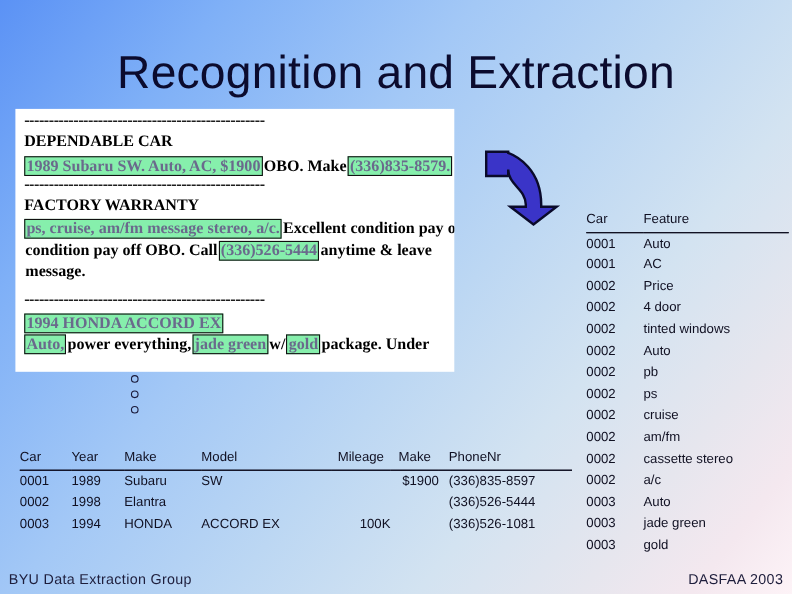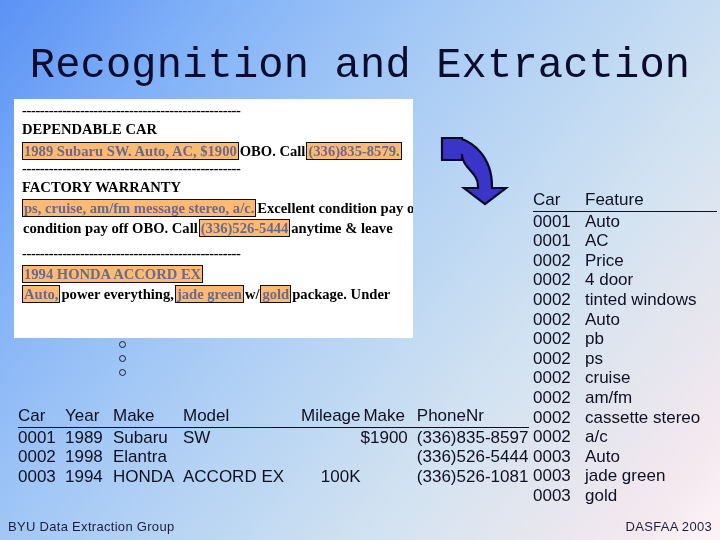--- a/index.html
+++ b/index.html
@@ -30,21 +30,21 @@
        #fdf3f7 100%);
   }
 
   
   #slide-title {
     position: absolute;
     left: 0;
     top: 42px;
     width: 720px;
     text-align: center;
-    font-family: Liberation Mono, monospace;
+    font-family: Liberation Sans, sans-serif;
     font-size: 42px;
     line-height: 48px;
     color: #0b0b2e;
     letter-spacing: 0.2px;
     white-space: nowrap;
   }
 
   
   #doc-panel {
     position: absolute;
@@ -79,21 +79,21 @@
     letter-spacing: -0.4px;
     color: #000;
     font-weight: bold;
   }
 
   .blank { height: 8px; }
 
   
   .hl {
     display: inline-block;
-    background: #fdba74;
+    background: #86efac;
     border: 1px solid #111;
     padding: 0 1px;
     margin: 0;
     color: #6a6a8c;
     line-height: 16px;
     vertical-align: -2px;
   }
   .plain {
     display: inline-block;
     line-height: 16px;
@@ -123,21 +123,21 @@
     left: 440px;
     top: 134px;
     width: 80px;
     height: 72px;
   }
 
   
   .tbl {
     position: absolute;
     font-family: "Liberation Sans", "DejaVu Sans", sans-serif;
-    font-size: 17px;
+    font-size: 12px;
     color: #101022;
     border-collapse: collapse;
     white-space: nowrap;
   }
   .tbl th {
     font-weight: normal;
     text-align: left;
     padding: 0 0 1px 0;
     border-bottom: 1px solid #101022;
   }
@@ -188,31 +188,34 @@
 
   <div id="slide-title">Recognition and Extraction</div>
 
   <div id="doc-panel">
     <div class="doc-body">
 
       <div class="doc-line rule">-------------------------------------------------</div>
 
       <div class="doc-line">DEPENDABLE CAR</div>
       <div class="doc-line">
-        <span class="hl">1989 Subaru SW. Auto, AC, $1900</span><span class="plain">OBO. Call</span><span class="hl">(336)835-8579.</span>
+        <span class="hl">1989 Subaru SW. Auto, AC, $1900</span><span class="plain">OBO. Make</span><span class="hl">(336)835-8579.</span>
       </div>
 
       <div class="doc-line rule">-------------------------------------------------</div>
 
       <div class="doc-line">FACTORY WARRANTY</div>
       <div class="doc-line">
         <span class="hl">ps, cruise, am/fm message stereo, a/c.</span><span class="plain">Excellent condition pay off OBO. Call</span>
       </div>
       <div class="doc-line">
         <span class="plain">condition pay off OBO. Call</span><span class="hl">(336)526-5444</span><span class="plain">anytime &amp; leave</span>
+      </div>
+      <div class="doc-line">
+        <span class="plain">message.</span>
       </div>
 
       <div class="blank"></div>
       <div class="doc-line rule">-------------------------------------------------</div>
 
       <div class="doc-line">
         <span class="hl">1994 HONDA ACCORD EX</span>
       </div>
       <div class="doc-line">
         <span class="hl">Auto,</span><span class="plain">power everything,</span><span class="hl">jade green</span><span class="plain">w/</span><span class="hl">gold</span><span class="plain">package. Under</span>

